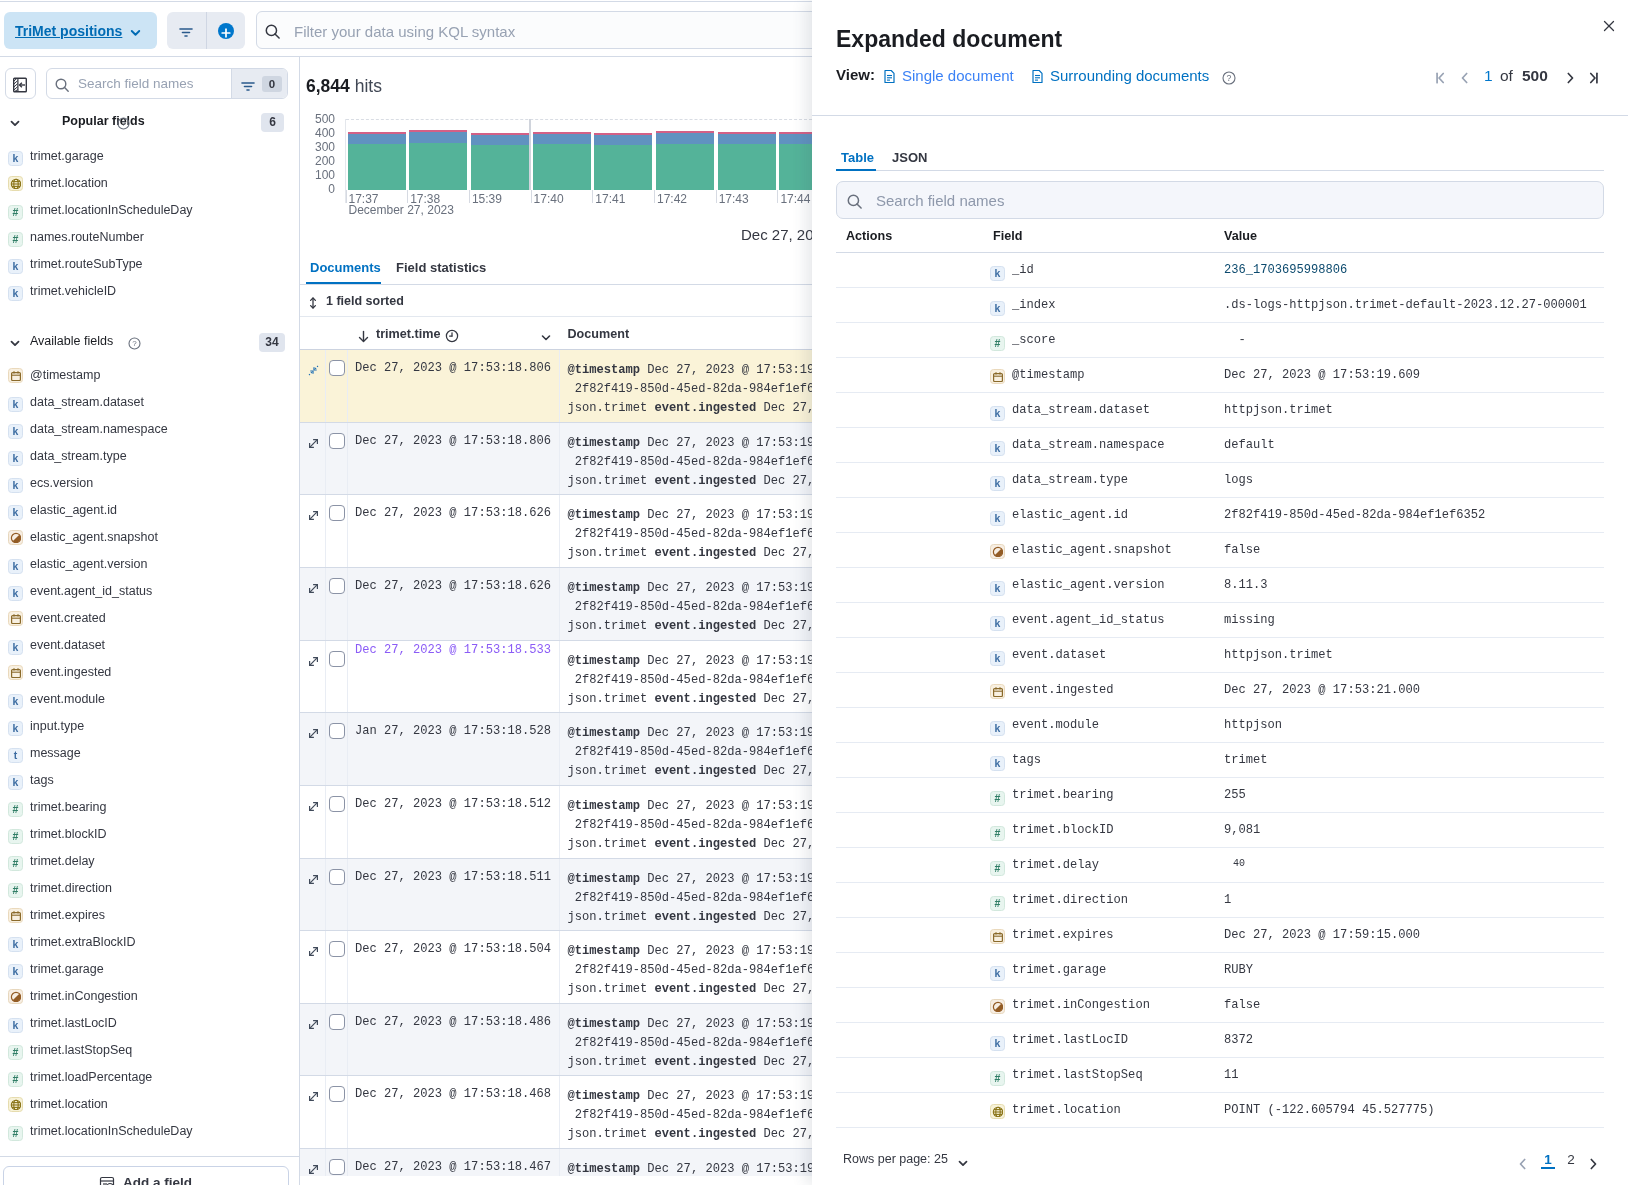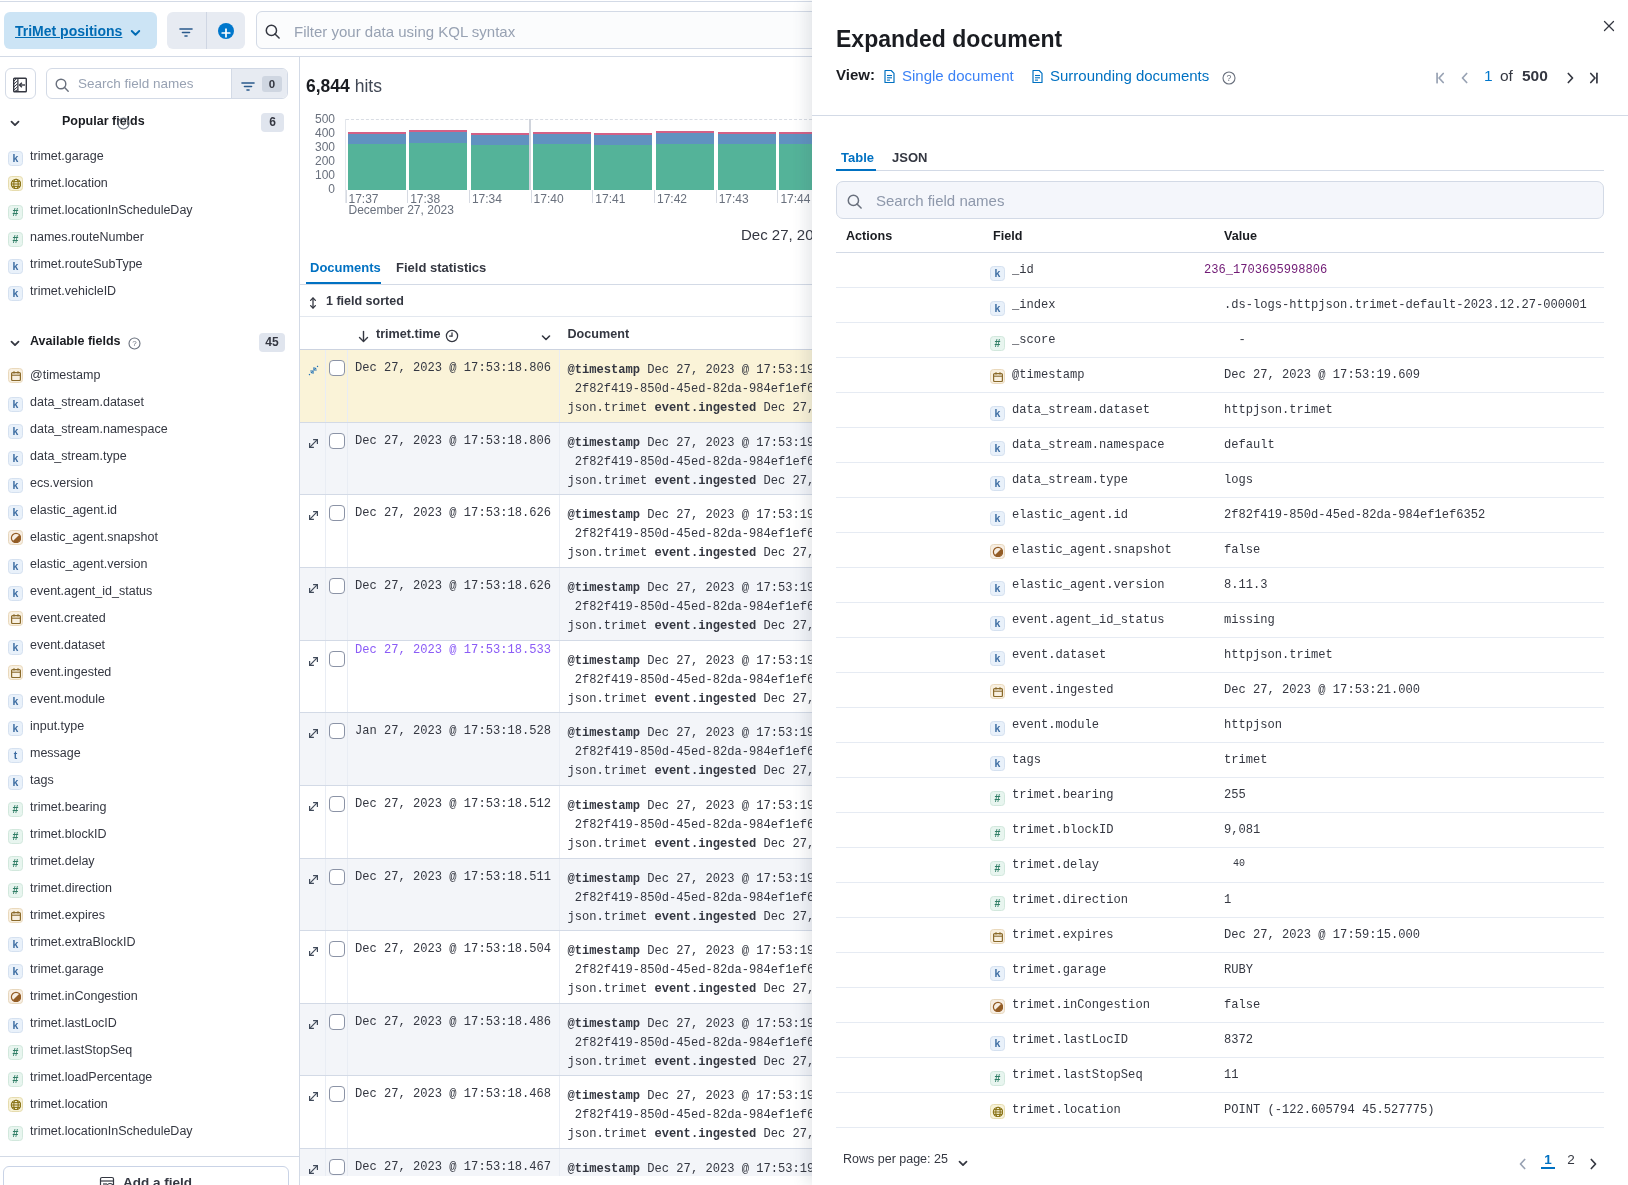--- a/index.html
+++ b/index.html
@@ -108,26 +108,26 @@
 <div class="abs" style="left:30px;top:146px;font-size:12.5px;color:#343741;">trimet.locationInScheduleDay</div>
 <div class="abs" style="left:8px;top:172px;"><span class="tk tkn">#</span></div>
 <div class="abs" style="left:30px;top:173px;font-size:12.5px;color:#343741;">names.routeNumber</div>
 <div class="abs" style="left:8px;top:199px;"><span class="tk tkk">k</span></div>
 <div class="abs" style="left:30px;top:200px;font-size:12.5px;color:#343741;">trimet.routeSubType</div>
 <div class="abs" style="left:8px;top:226px;"><span class="tk tkk">k</span></div>
 <div class="abs" style="left:30px;top:227px;font-size:12.5px;color:#343741;">trimet.vehicleID</div>
 <div class="abs" style="left:8px;top:276px;"><svg class="" style="" width="14" height="14" viewBox="0 0 14 14">
         <polyline points="3.5,5.6000000000000005 7.0,9.1 10.5,5.6000000000000005" fill="none" stroke="#343741" stroke-width="1.8" stroke-linecap="round" stroke-linejoin="round"></polyline>
       </svg></div>
-<div class="abs" style="left:30px;top:277px;font-size:12.5px;font-weight:700;color:#1a1c21;">Available fields</div>
+<div class="abs" style="left:30px;top:277px;font-size:12.5px;font-weight:400;color:#1a1c21;">Available fields</div>
 <div class="abs" style="left:128px;top:277px;"><svg class="" style="" width="13" height="13" viewBox="0 0 13 13">
         <circle cx="6.5" cy="6.5" r="5.5" fill="none" stroke="#69707d" stroke-width="1.1"></circle>
         <text x="6.5" y="9.36" text-anchor="middle" font-family="Liberation Sans" font-size="8.06" fill="#69707d">?</text>
       </svg></div>
-<div class="abs" style="left:259px;top:276px;width:26px;height:19px;background:#e0e5ee;border-radius:4px;text-align:center;font-size:12px;font-weight:700;color:#343741;line-height:19px;">45</div>
+<div class="abs" style="left:259px;top:276px;width:26px;height:19px;background:#e0e5ee;border-radius:4px;text-align:center;font-size:12px;font-weight:700;color:#343741;line-height:19px;">34</div>
 <div class="abs" style="left:8px;top:310px;"><span class="tk tkd">
         <svg class="" style="" width="11" height="11" viewBox="0 0 11 11">
           <rect x="1.6" y="2.6" width="8.8" height="8" rx="1" fill="none" stroke="#8a6a2b" stroke-width="1.2"></rect>
           <line x1="1.6" y1="5.2" x2="10.4" y2="5.2" stroke="#8a6a2b" stroke-width="1.1"></line>
           <line x1="4" y1="1.2" x2="4" y2="3.4" stroke="#8a6a2b" stroke-width="1.2"></line>
           <line x1="8" y1="1.2" x2="8" y2="3.4" stroke="#8a6a2b" stroke-width="1.2"></line>
         </svg>
       </span></div>
 <div class="abs" style="left:30px;top:311px;font-size:12.5px;color:#343741;">@timestamp</div>
 <div class="abs" style="left:8px;top:337px;"><span class="tk tkk">k</span></div>
@@ -282,21 +282,21 @@
 <div class="abs" style="left:356px;top:74px;width:58px;height:2px;background:#d36086;"></div>
 <div class="abs" style="left:418px;top:87px;width:58px;height:46px;background:#54b399;"></div>
 <div class="abs" style="left:418px;top:77px;width:58px;height:10px;background:#6092c0;"></div>
 <div class="abs" style="left:418px;top:75px;width:58px;height:2px;background:#d36086;"></div>
 <div class="abs" style="left:479px;top:87px;width:58px;height:46px;background:#54b399;"></div>
 <div class="abs" style="left:479px;top:77px;width:58px;height:10px;background:#6092c0;"></div>
 <div class="abs" style="left:479px;top:75px;width:58px;height:2px;background:#d36086;"></div>
 <div class="abs" style="left:228.5px;top:62px;width:2.5px;height:71px;background:#d0d4dc;"></div>
 <div class="abs" style="left:48.5px;top:134.5px;font-size:12px;color:#69707d;">17:37</div>
 <div class="abs" style="left:110.2px;top:134.5px;font-size:12px;color:#69707d;">17:38</div>
-<div class="abs" style="left:171.9px;top:134.5px;font-size:12px;color:#69707d;">17:34</div>
+<div class="abs" style="left:171.9px;top:134.5px;font-size:12px;color:#69707d;">15:39</div>
 <div class="abs" style="left:233.6px;top:134.5px;font-size:12px;color:#69707d;">17:40</div>
 <div class="abs" style="left:295.3px;top:134.5px;font-size:12px;color:#69707d;">17:41</div>
 <div class="abs" style="left:357.0px;top:134.5px;font-size:12px;color:#69707d;">17:42</div>
 <div class="abs" style="left:418.7px;top:134.5px;font-size:12px;color:#69707d;">17:43</div>
 <div class="abs" style="left:480.4px;top:134.5px;font-size:12px;color:#69707d;">17:44</div>
 <div class="abs" style="left:48.5px;top:146px;font-size:12px;color:#69707d;">December 27, 2023</div>
 <div class="abs" style="left:441px;top:169px;font-size:15px;color:#343741;white-space:nowrap;">Dec 27, 2023 @ 17:36:49.279</div>
 <div class="abs" style="left:10px;top:202.5px;font-size:13px;font-weight:600;color:#0071c2;">Documents</div>
 <div class="abs" style="left:96px;top:202.5px;font-size:13px;font-weight:600;color:#343741;">Field statistics</div>
 <div class="abs" style="left:6px;top:224.8px;width:75px;height:2.6px;background:#0071c2;"></div>
@@ -570,21 +570,21 @@
         <line x1="9.984" y1="9.984" x2="14.08" y2="14.08" stroke="#69707d" stroke-width="1.5" stroke-linecap="round"></line>
       </svg></div>
 <div class="abs" style="left:64px;top:192px;font-size:15px;color:#8e98ab;">Search field names</div>
 <div class="abs" style="left:34px;top:229px;font-size:12.6px;font-weight:700;color:#1a1c21;">Actions</div>
 <div class="abs" style="left:181px;top:229px;font-size:12.6px;font-weight:700;color:#1a1c21;">Field</div>
 <div class="abs" style="left:412px;top:229px;font-size:12.6px;font-weight:700;color:#1a1c21;">Value</div>
 <div class="abs" style="left:24px;top:252px;width:768px;height:1px;background:#d3dae6;"></div>
 <div class="abs" style="left:24px;top:253px;width:768px;height:35px;border-bottom:1px solid #e6ebf3;"></div>
 <div class="abs" style="left:178px;top:263px;"><span class="tk tkk">k</span></div>
 <div class="abs mono" style="left:200px;top:263px;font-size:12.1px;color:#343741;white-space:pre;">_id</div>
-<div class="abs mono" style="left:392px;top:263px;font-size:12.1px;color:#701a75;white-space:pre;">236_1703695998806</div>
+<div class="abs mono" style="left:412px;top:263px;font-size:12.1px;color:#0c4a6e;white-space:pre;">236_1703695998806</div>
 <div class="abs" style="left:24px;top:288px;width:768px;height:35px;border-bottom:1px solid #e6ebf3;"></div>
 <div class="abs" style="left:178px;top:298px;"><span class="tk tkk">k</span></div>
 <div class="abs mono" style="left:200px;top:298px;font-size:12.1px;color:#343741;white-space:pre;">_index</div>
 <div class="abs mono" style="left:412px;top:298px;font-size:12.1px;color:#343741;white-space:pre;">.ds-logs-httpjson.trimet-default-2023.12.27-000001</div>
 <div class="abs" style="left:24px;top:323px;width:768px;height:35px;border-bottom:1px solid #e6ebf3;"></div>
 <div class="abs" style="left:178px;top:333px;"><span class="tk tkn">#</span></div>
 <div class="abs mono" style="left:200px;top:333px;font-size:12.1px;color:#343741;white-space:pre;">_score</div>
 <div class="abs mono" style="left:412px;top:333px;font-size:12.1px;color:#343741;white-space:pre;">  -</div>
 <div class="abs" style="left:24px;top:358px;width:768px;height:35px;border-bottom:1px solid #e6ebf3;"></div>
 <div class="abs" style="left:178px;top:368px;"><span class="tk tkd">

